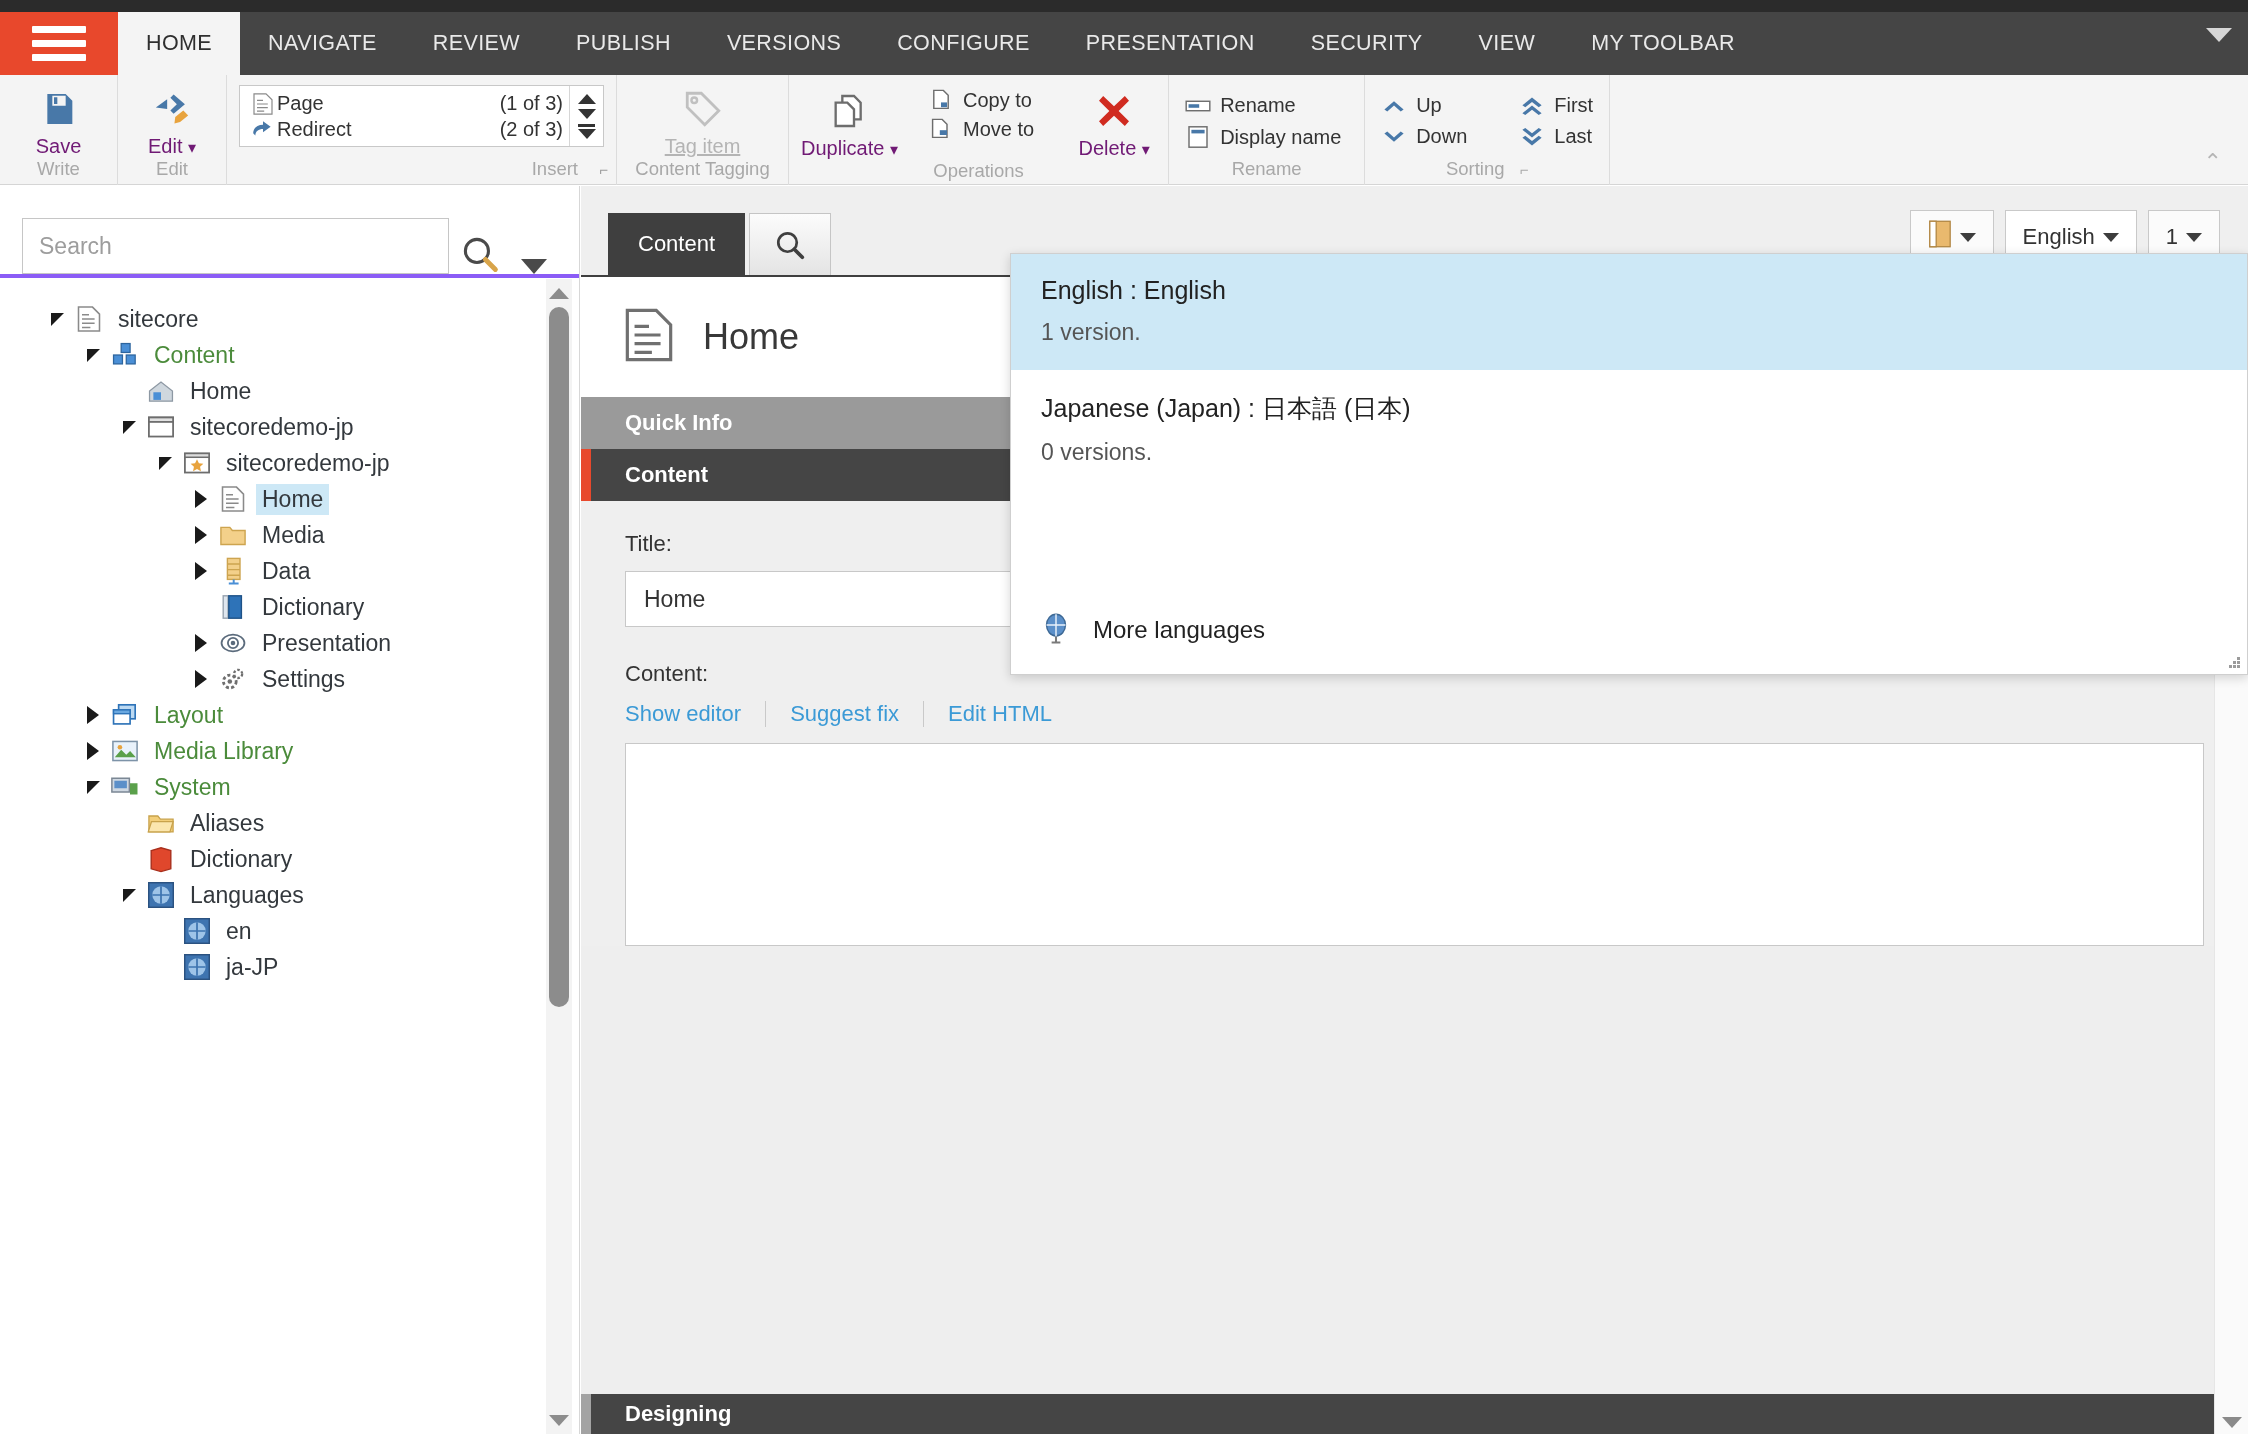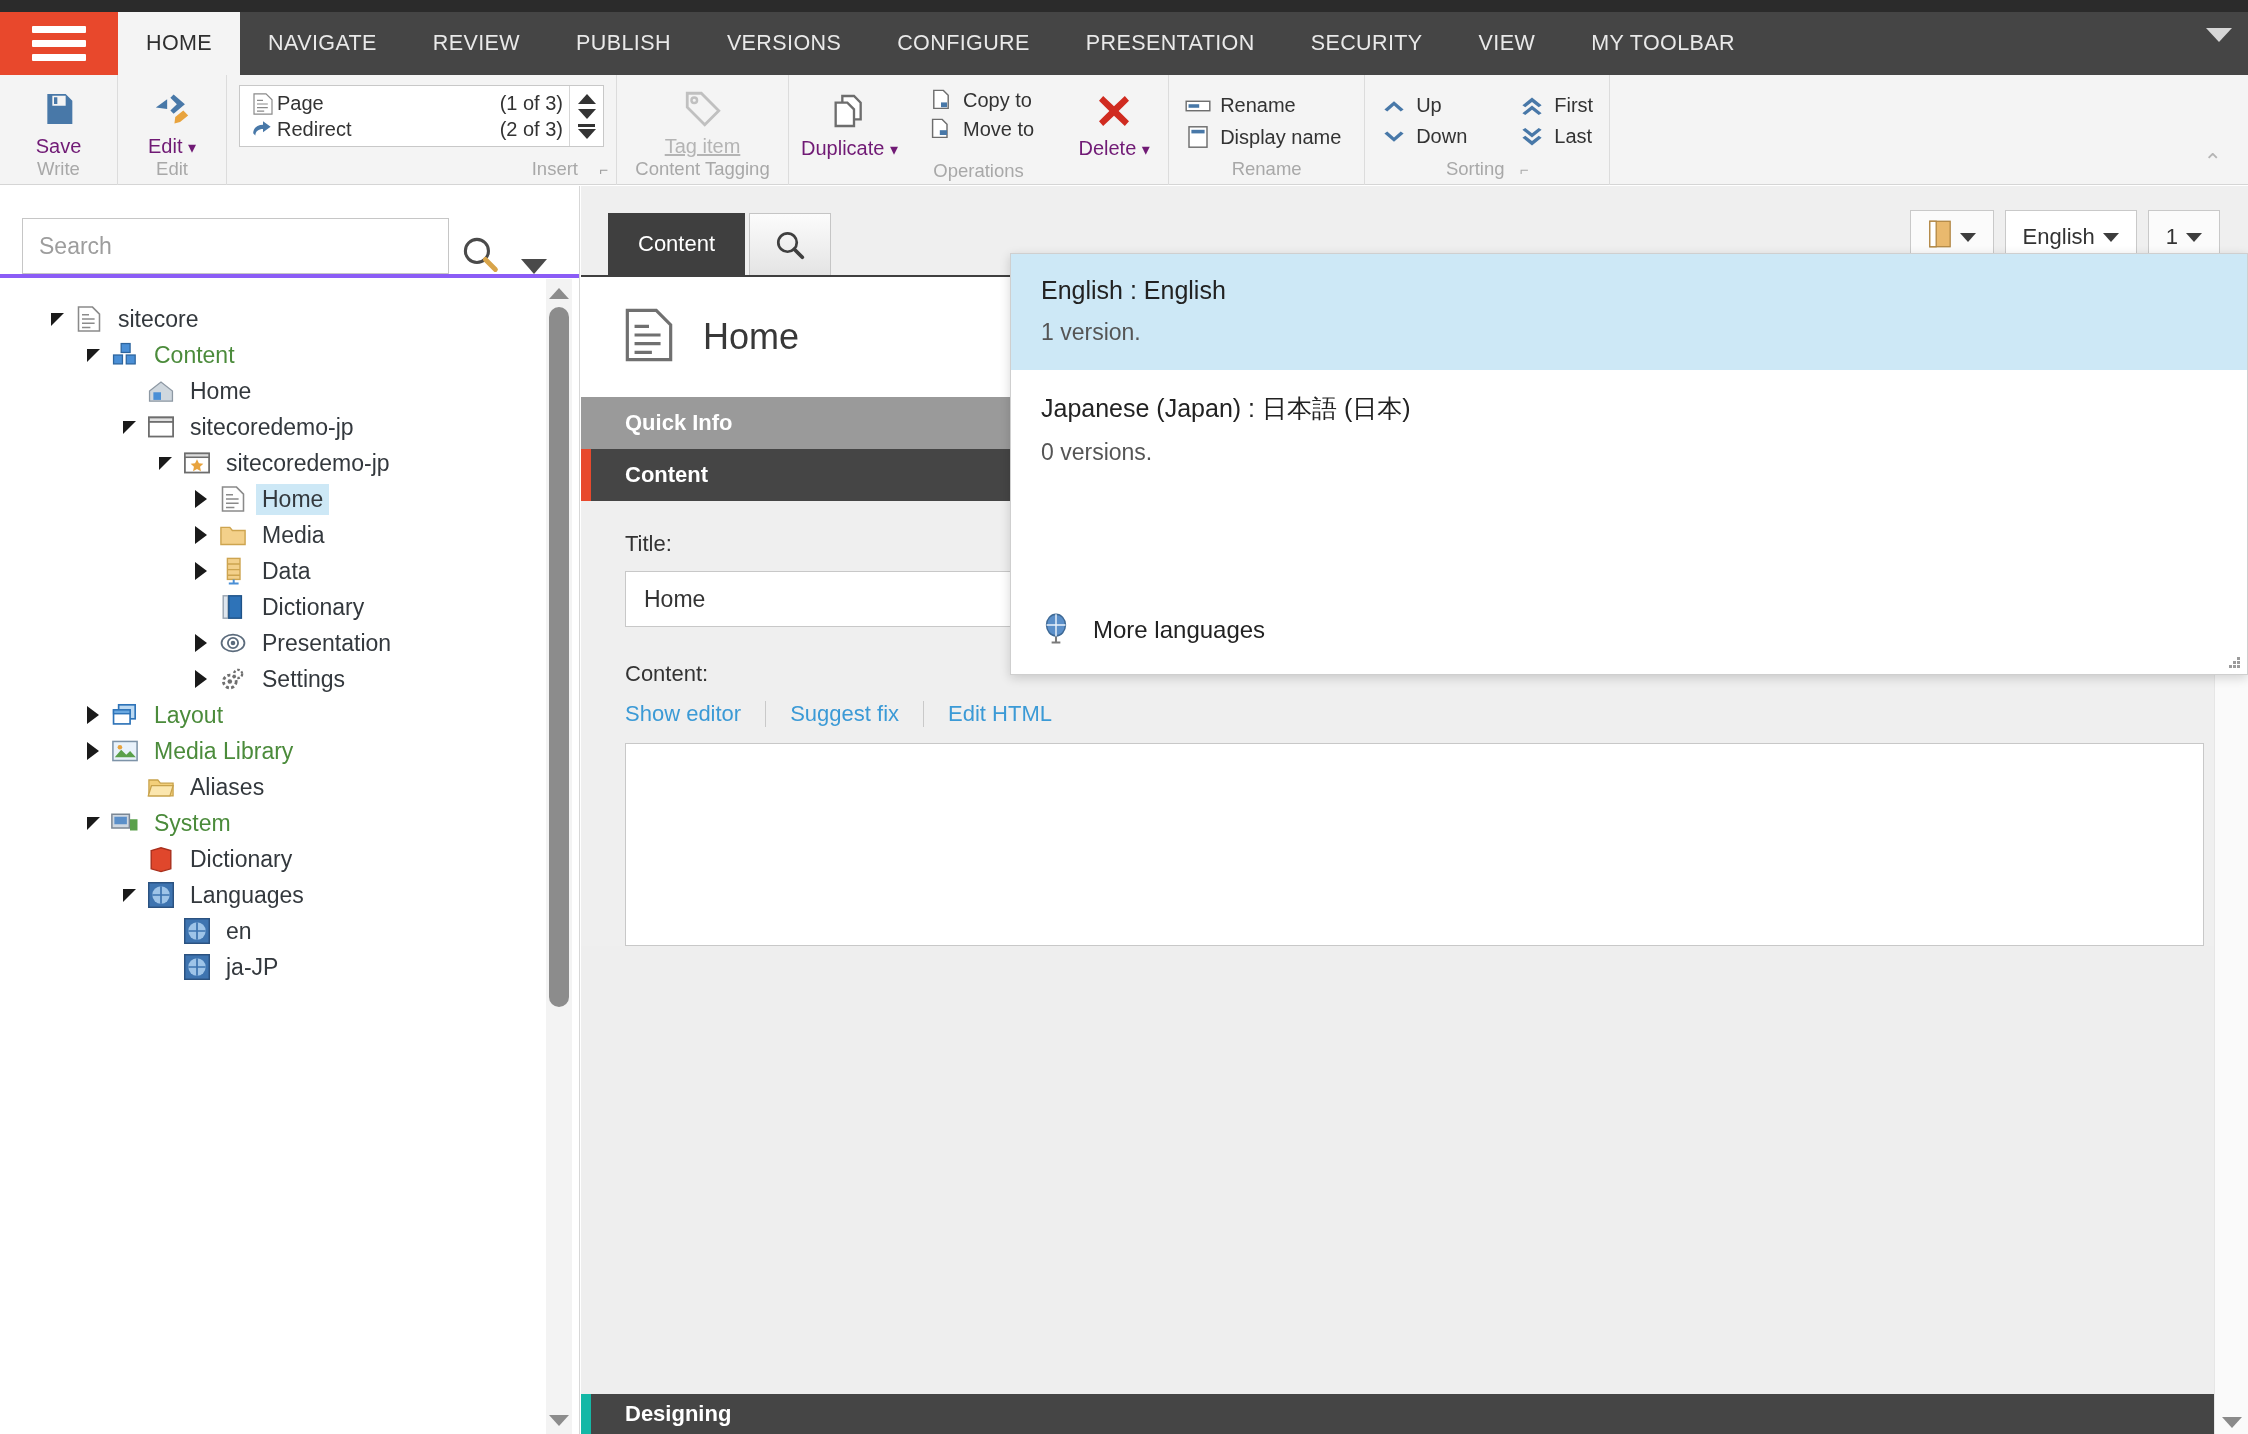--- a/index.html
+++ b/index.html
@@ -233,21 +233,21 @@
   
   .cscroll {
     position: absolute; right: 0; top: 91px; bottom: 0; width: 34px; background: #fafafa;
     border-left: 1px solid #e6e6e6;
   }
   .cscroll .down { position: absolute; bottom: 6px; left: 7px;
     width:0;height:0;border-left:10px solid transparent;border-right:10px solid transparent;border-top:11px solid #8a8a8a; }
 
   .bottomsec {
     position: absolute; left: 0; right: 34px; bottom: 0; height: 40px;
-    background: #454545; border-left: 10px solid #14b8a6;
+    background: #454545; border-left: 10px solid #a3a3a3;
     display: flex; align-items: center; padding-left: 34px;
     color: #fff; font-size: 22px; font-weight: bold; overflow: hidden;
   }
 </style>
 </head>
 <body>
 
 <div class="titlestrip"></div>
 
 <div class="tabbar">
@@ -649,42 +649,42 @@
           </span>
           <span class="ti">
             <svg width="28" height="26" viewBox="0 0 22 20">
               <rect x="1.5" y="2.5" width="19" height="15" fill="#e9f2fb" stroke="#7d93a8" stroke-width="1.2"></rect>
               <path fill="#5aa04b" d="M3 15l5-6 4 4 3-3 4.5 5z"></path>
               <circle cx="7" cy="7" r="1.8" fill="#e8a33d"></circle>
             </svg>
           </span>
           <span class="tl c-green">Media Library</span>
         </div>
-        <div class="tnode" style="padding-left: 72px;">
-          <span class="exp"></span>
-          <span class="ti">
-            <svg width="28" height="26" viewBox="0 0 22 20">
-              <path fill="#f3cf7a" stroke="#c8a24b" stroke-width="1" d="M1.5 4.5h7l2 2.5h10v10h-19z"></path>
-              <path fill="#fbe6ae" stroke="#c8a24b" stroke-width="1" d="M3.5 9h17l-2.5 8h-17z"></path>
-            </svg>
-          </span>
-          <span class="tl c-dark">Aliases</span>
-        </div>
         <div class="tnode" style="padding-left: 36px;">
           <span class="exp">
             <span class="tri-d"></span>
           </span>
           <span class="ti">
             <svg width="30" height="26" viewBox="0 0 24 20">
               <rect x="1.5" y="3" width="14" height="11" fill="#cfd8e2" stroke="#7b8794" stroke-width="1.2"></rect>
               <rect x="3.5" y="5" width="10" height="6" fill="#5b8fc9"></rect>
               <path fill="#5aa04b" d="M16 7h6v9h-6z"></path>
             </svg>
           </span>
           <span class="tl c-green">System</span>
+        </div>
+        <div class="tnode" style="padding-left: 72px;">
+          <span class="exp"></span>
+          <span class="ti">
+            <svg width="28" height="26" viewBox="0 0 22 20">
+              <path fill="#f3cf7a" stroke="#c8a24b" stroke-width="1" d="M1.5 4.5h7l2 2.5h10v10h-19z"></path>
+              <path fill="#fbe6ae" stroke="#c8a24b" stroke-width="1" d="M3.5 9h17l-2.5 8h-17z"></path>
+            </svg>
+          </span>
+          <span class="tl c-dark">Aliases</span>
         </div>
         <div class="tnode" style="padding-left: 72px;">
           <span class="exp"></span>
           <span class="ti">
             <svg width="26" height="28" viewBox="0 0 18 20">
               <path fill="#e0472c" stroke="#a82f1c" d="M2 4l7-2 7 2v13l-7 2-7-2z"></path>
               <path fill="#fff" opacity=".45" d="M9 2v17"></path>
             </svg>
           </span>
           <span class="tl c-dark">Dictionary</span>

